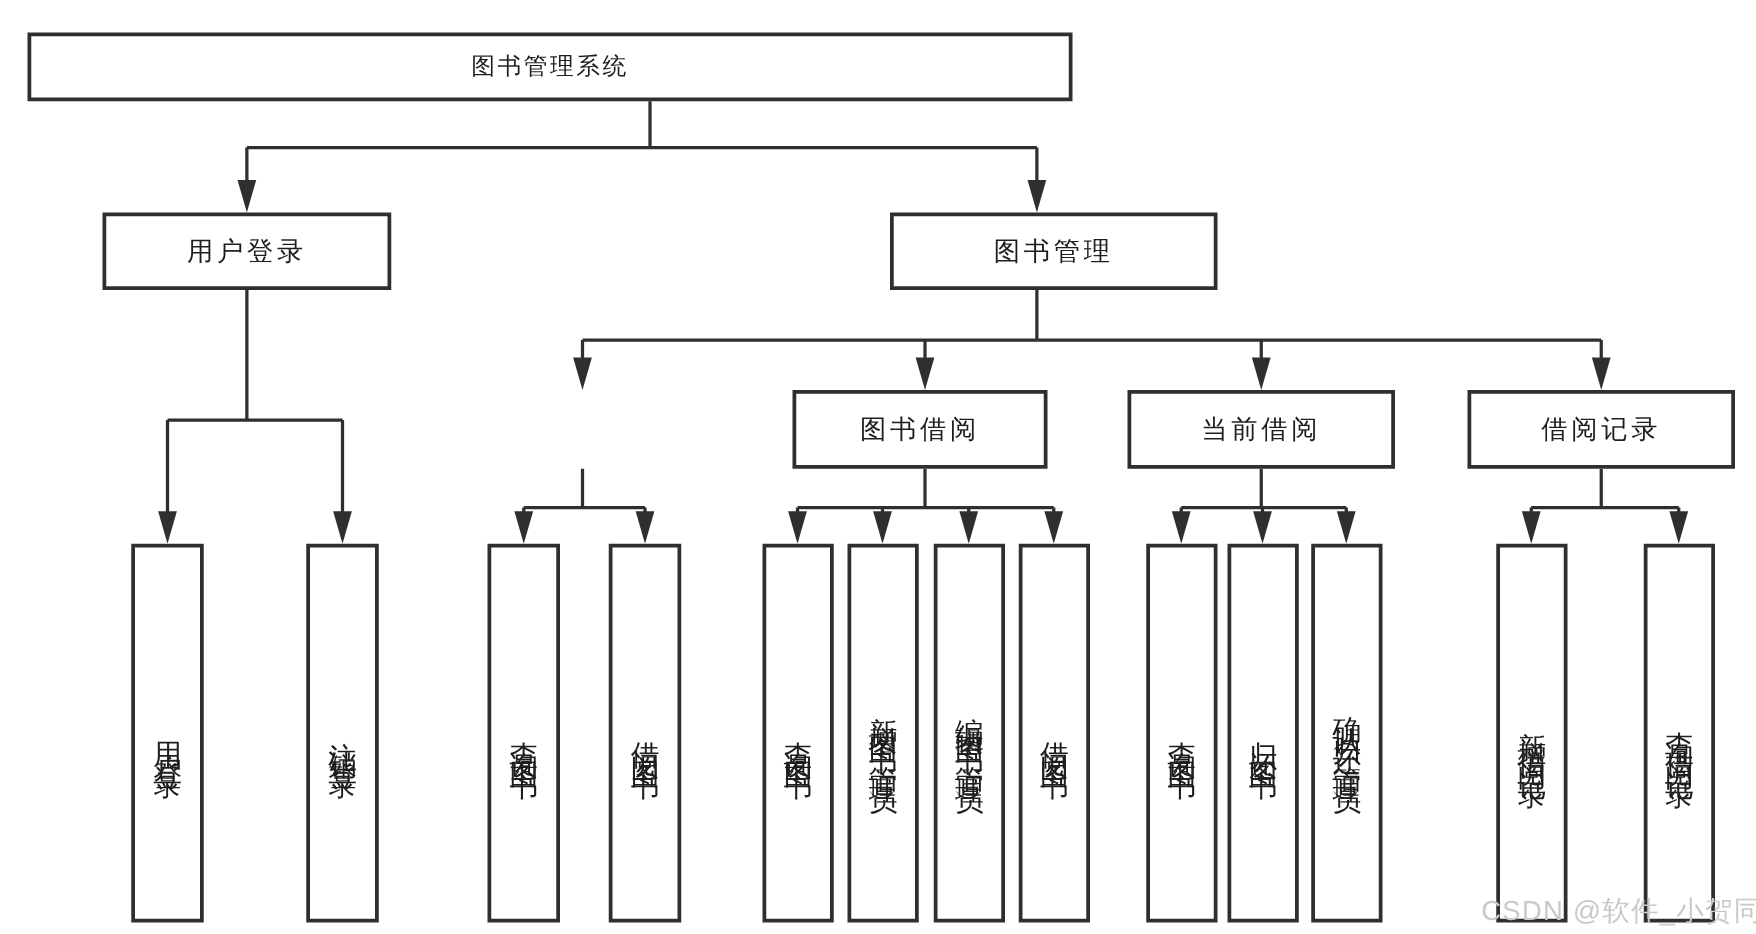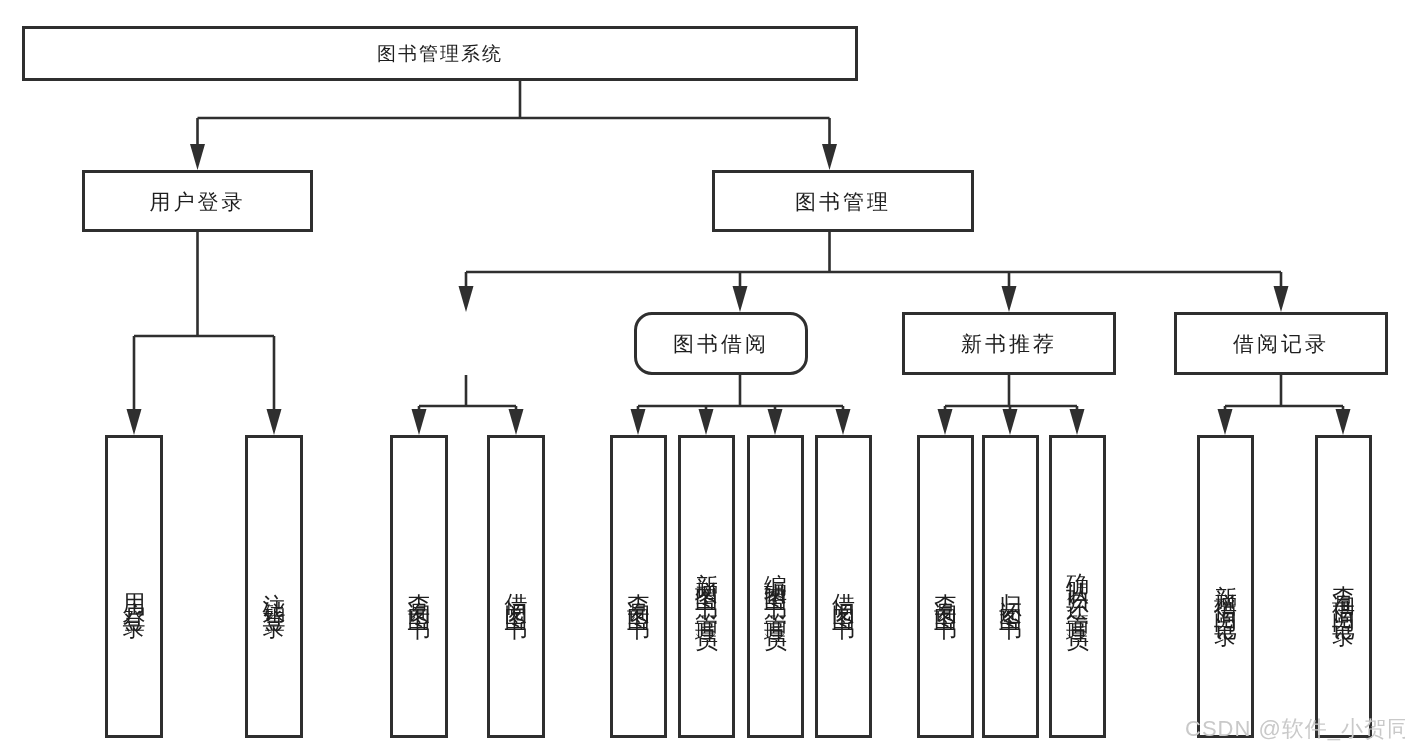--- a/index.html
+++ b/index.html
@@ -90,25 +90,25 @@
     <span>图书管理系统</span>
   </div>
 
   <div class="node hbox" style="left:82px;top:170px;width:231px;height:62px;">
     <span>用户登录</span>
   </div>
   <div class="node hbox" style="left:712px;top:170px;width:262px;height:62px;">
     <span>图书管理</span>
   </div>
 
-  <div class="node hbox" style="left:634px;top:312px;width:174px;height:63px;border-radius:18px;">
+  <div class="node hbox" style="left:634px;top:312px;width:204px;height:63px;">
     <span>图书借阅</span>
   </div>
   <div class="node hbox" style="left:902px;top:312px;width:214px;height:63px;">
-    <span>新书推荐</span>
+    <span>当前借阅</span>
   </div>
   <div class="node hbox" style="left:1174px;top:312px;width:214px;height:63px;">
     <span>借阅记录</span>
   </div>
 
   <div class="node vbox" style="left:105px;top:435px;width:58px;height:303px;">
     <span class="vtext">用户登录</span>
   </div>
   <div class="node vbox" style="left:245px;top:435px;width:58px;height:303px;">
     <span class="vtext">注销登录</span>

